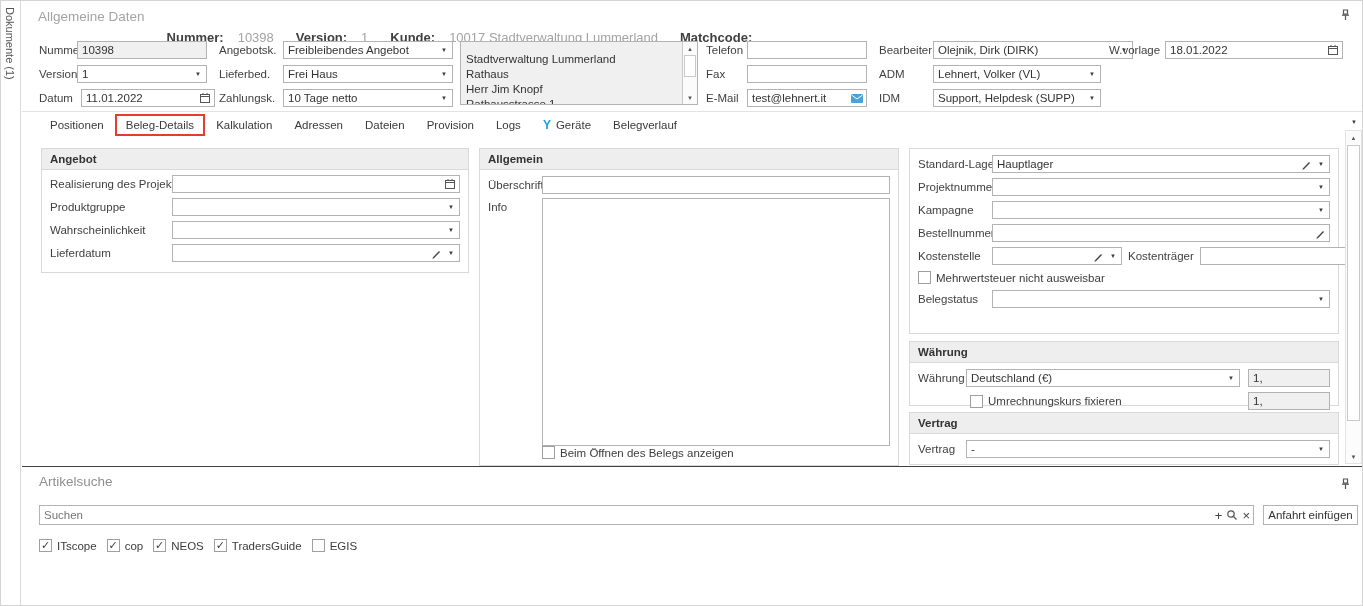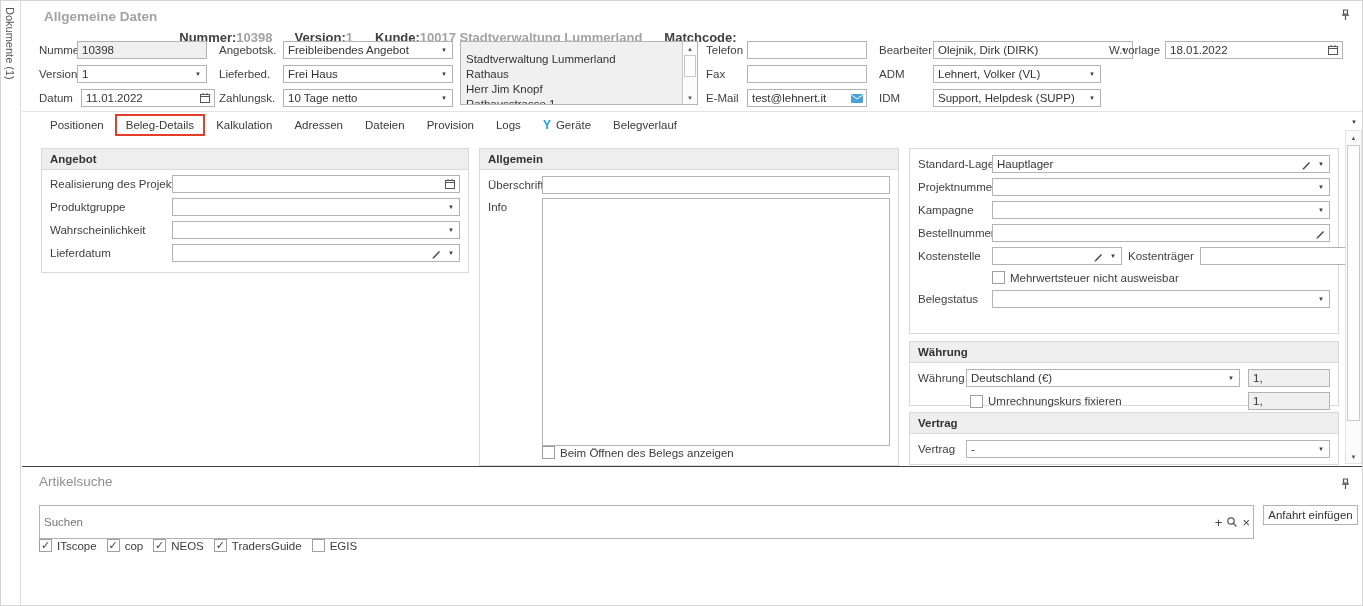--- a/index.html
+++ b/index.html
@@ -14,23 +14,23 @@
                  color:#333; background:transparent; height:100%; padding:0 1px; }
   .field.ro { background:#f0f0f0; }
   .dd { font-size:6px; color:#3c3c3c; line-height:1; padding:0 2px; cursor:pointer; flex:none; }
   .icon { display:inline-flex; align-items:center; justify-content:center; flex:none; }
   
   #sidebar { position:absolute; left:0; top:0; width:20px; height:604px;
              border-right:1px solid #d9d9d9; background:#fff; }
   .vtext { writing-mode:vertical-rl; font-size:11px; color:#555; position:absolute; top:6px; left:3px; }
   
   #hdr { position:absolute; left:21px; top:0; width:1340px; height:30px;
-         display:flex; align-items:center; gap:22px; padding-left:22px;font-weight:bold; }
+         display:flex; align-items:center; gap:22px; padding-left:16px; }
   #hdr .title { font-size:13.5px; color:#a3a3a3; }
-  .pair { display:flex; gap:0; font-size:13px; align-items:baseline;margin-top:43px; }
+  .pair { display:flex; gap:14px; font-size:13px; align-items:baseline;margin-top:43px; }
   .pair b { color:#404040; }
   .pair span { color:#a3a3a3; }
   
   #addr { position:absolute; left:459px; top:40px; width:238px; height:64px;
           border:1px solid #b3b3b3; background:#f0f0f0; display:flex; }
   #addr .lines { flex:1; padding:10px 5px; overflow:hidden; }
   #addr .lines div { line-height:15px; font-size:11.5px; color:#333; white-space:nowrap; }
   #addr .sb { width:15px; border-left:1px solid #c9c9c9; background:#fbfbfb;
               display:flex; flex-direction:column; align-items:stretch; }
   .sbtn { height:13px; display:flex; align-items:center; justify-content:center;
@@ -351,21 +351,21 @@
           </span>
         <span class="dd">▼</span>
       </div>
       <span class="lbl" style="margin:0 6px">Kostenträger</span>
       <div class="field" style="flex:1">
         <input value="" style="">
 
       </div>
     </div>
     <div class="prow" style="height:15px">
-      <div class="cbrow" style="margin-left:74px">
+      <div class="cbrow" style="">
         <span class="cb"></span>
         <span>Mehrwertsteuer nicht ausweisbar</span>
       </div>
     </div>
     <div class="prow">
       <span class="lbl" style="width:74px">Belegstatus</span>
       <div class="field" style="flex:1">
         <input value="" style="">
         <span class="dd">▼</span>
       </div>
@@ -417,21 +417,21 @@
 
   <div id="arts">
     <span class="title">Artikelsuche</span>
     <span class="abs icon" style="right:13px;top:11px">
       <svg width="9" height="12" viewBox="0 0 9 12">
           <path d="M2.5 1h4v4.2h-4z" fill="none" stroke="#555" stroke-width="1.2"></path>
           <line x1="1" y1="6.2" x2="8" y2="6.2" stroke="#555" stroke-width="1.2"></line>
           <line x1="4.5" y1="6.4" x2="4.5" y2="11" stroke="#555" stroke-width="1.2"></line>
         </svg>
     </span>
-    <div class="field abs" style="left:17px;top:38px;width:1215px;height:34px">
+    <div class="field abs" style="left:17px;top:38px;width:1215px;height:20px">
       <input style="color: rgb(153, 153, 153);" placeholder="Suchen">
       <span class="plus">+</span>
       <span class="icon">
           <svg width="12" height="12" viewBox="0 0 12 12">
             <circle cx="5" cy="5" r="3.2" fill="none" stroke="#555" stroke-width="1.2"></circle>
             <line x1="7.5" y1="7.5" x2="10.5" y2="10.5" stroke="#555" stroke-width="1.2"></line>
           </svg>
         </span>
       <span class="xglyph">×</span>
     </div>

